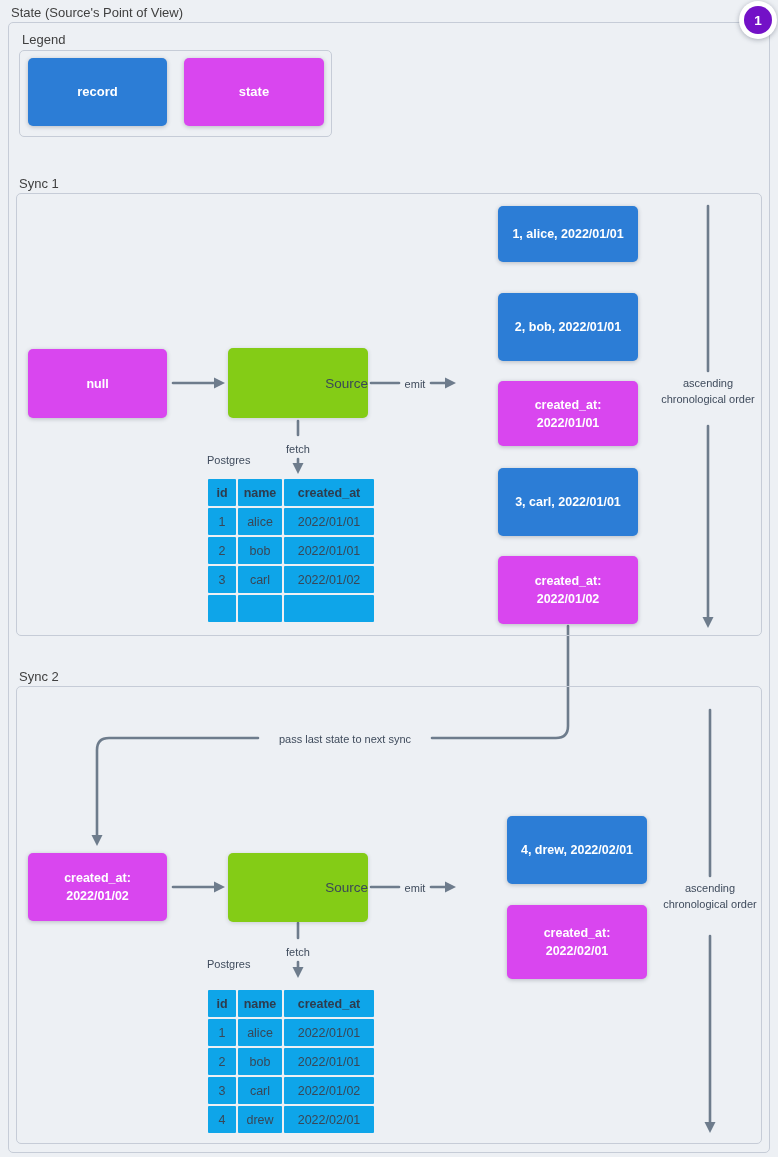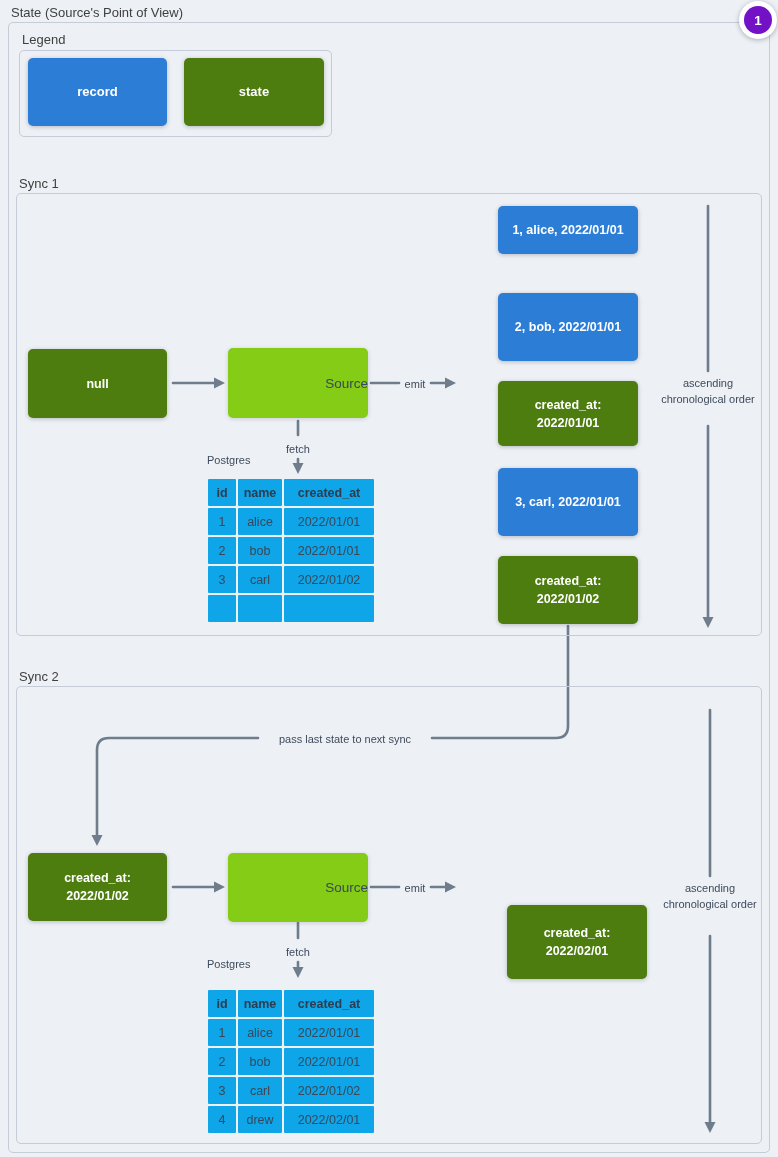--- a/index.html
+++ b/index.html
@@ -3,21 +3,21 @@
 <meta charset="utf-8">
 <style>
   html,body{margin:0;padding:0;background:#edf0f4;font-family:"Liberation Sans",sans-serif;}
   .stage{position:relative;width:778px;height:1157px;background:#edf0f4;overflow:hidden;}
   .container{position:absolute;border:1px solid #c6ccd7;border-radius:5px;}
   .grouplabel{position:absolute;font-size:13px;color:#404040;white-space:nowrap;}
   .nodebox{position:absolute;border-radius:5px;display:flex;align-items:center;justify-content:center;
            text-align:center;color:#fff;font-weight:bold;font-size:12.5px;line-height:18px;
            padding:0 4px;box-sizing:border-box;box-shadow:0 1px 4px rgba(40,50,70,.28);}
   .record{background:#2c7dd6;}
-  .state{background:#4d7c0f;}
+  .state{background:#d946ef;}
   .whitebox{position:absolute;background:#84cc16;border-radius:5px;display:flex;align-items:center;
             justify-content:flex-end;color:#3a4757;font-size:13.5px;
             box-shadow:0 1px 4px rgba(40,50,70,.18);}
   .linelabel{position:absolute;font-size:11px;color:#3f4b5c;text-align:center;line-height:16px;}
   .dtable{position:absolute;display:grid;grid-template-columns:28px 44px 90px;grid-auto-rows:27px;gap:2px;}
   .dtable .cell{background:#0ea5e9;display:flex;align-items:center;justify-content:center;
                 font-size:12.5px;color:#394757;border-radius:1px;}
   .dtable .hcell{font-weight:bold;color:#2e3c4e;}
   svg.wires{position:absolute;left:0;top:0;pointer-events:none;}
   .badge-outer{position:absolute;left:739px;top:1px;width:38px;height:38px;border-radius:50%;
@@ -94,21 +94,21 @@
   <div class="nodebox state" style="left:28px;top:349px;width:139px;height:69px;">
     <span>null</span>
   </div>
 
   <div class="whitebox" style="left:228px;top:348px;width:140px;height:70px;">
     <span>Source</span>
   </div>
 
   <div class="linelabel" style="left:399px;top:376px;width:32px;">emit</div>
 
-  <div class="nodebox record" style="left:498px;top:206px;width:140px;height:48px;">
+  <div class="nodebox record" style="left:498px;top:206px;width:140px;height:56px;">
     <span>1, alice, 2022/01/01</span>
   </div>
   <div class="nodebox record" style="left:498px;top:293px;width:140px;height:68px;">
     <span>2, bob, 2022/01/01</span>
   </div>
   <div class="nodebox state" style="left:498px;top:381px;width:140px;height:65px;">
     <span>created_at: 2022/01/01</span>
   </div>
   <div class="nodebox record" style="left:498px;top:468px;width:140px;height:68px;">
     <span>3, carl, 2022/01/01</span>
@@ -148,20 +148,23 @@
   <div class="nodebox state" style="left:28px;top:853px;width:139px;height:68px;">
     <span>created_at: 2022/01/02</span>
   </div>
 
   <div class="whitebox" style="left:228px;top:853px;width:140px;height:69px;">
     <span>Source</span>
   </div>
 
   <div class="linelabel" style="left:399px;top:880px;width:32px;">emit</div>
 
+  <div class="nodebox record" style="left:507px;top:816px;width:140px;height:68px;">
+    <span>4, drew, 2022/02/01</span>
+  </div>
   <div class="nodebox state" style="left:507px;top:905px;width:140px;height:74px;">
     <span>created_at: 2022/02/01</span>
   </div>
 
   <div class="linelabel" style="left:663px;top:880px;width:94px;">ascending chronological order</div>
 
   <div class="linelabel" style="left:276px;top:944px;width:44px;">fetch</div>
   <div class="linelabel" style="left:207px;top:956px;width:54px;text-align:left;">Postgres</div>
 
   <div class="dtable" style="left:208px;top:990px;">

